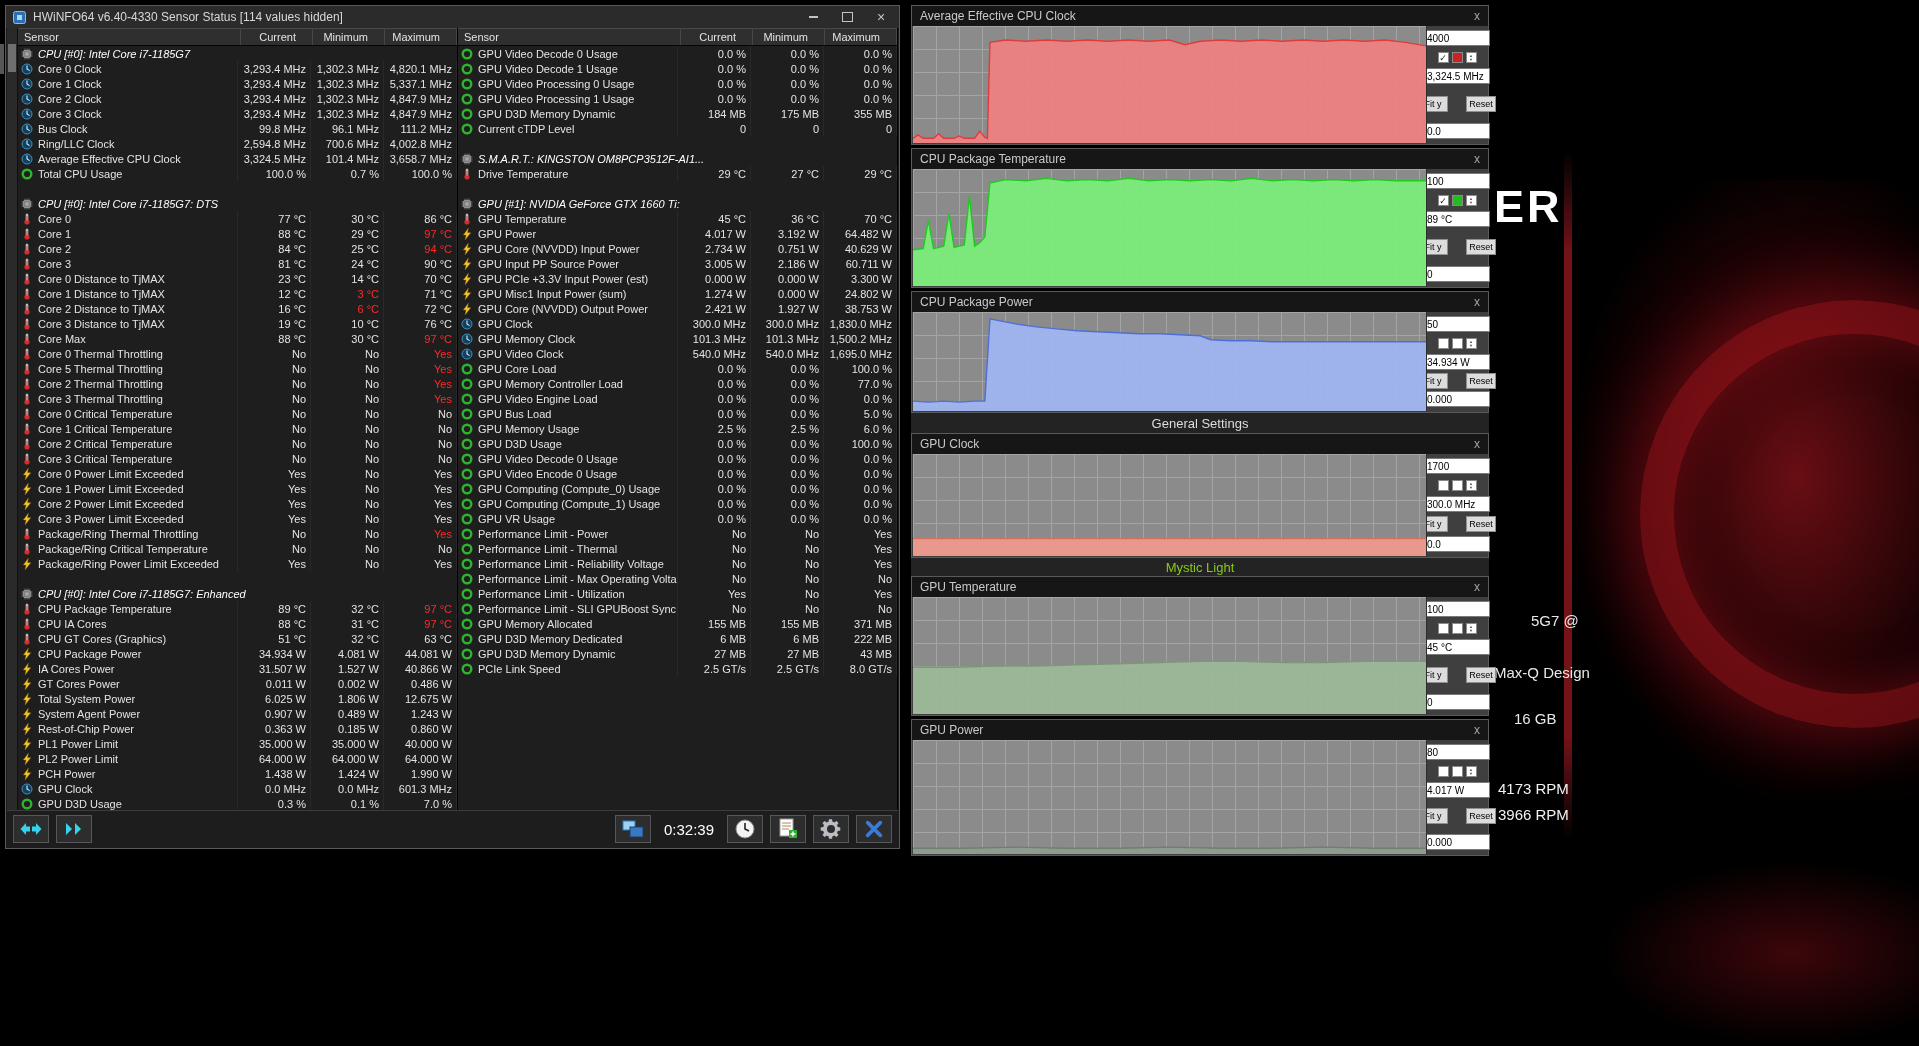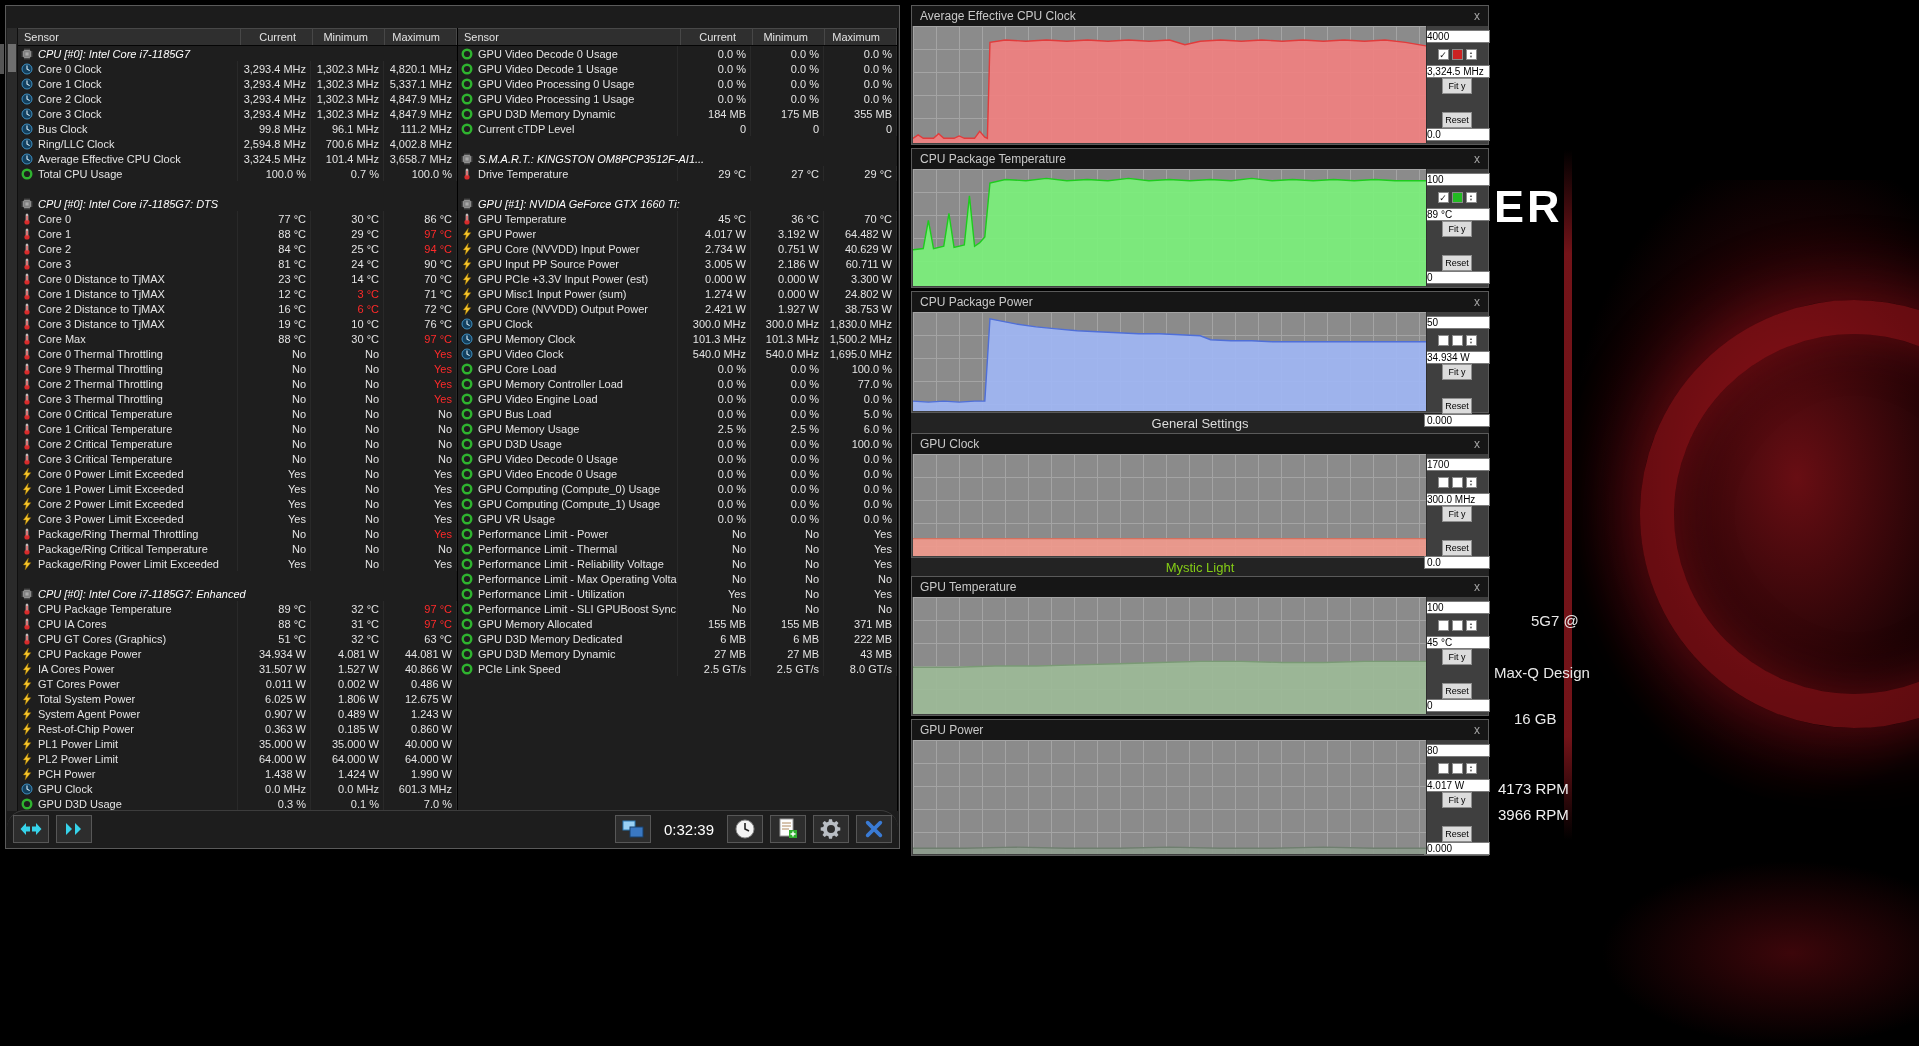--- a/index.html
+++ b/index.html
@@ -58,21 +58,21 @@
   .row .icon{width:12px;height:12px;margin:1px 5px 0 3px;flex:none;align-self:center;}
   .row .icon svg{width:12px;height:12px;display:block;}
   .row .lbl{flex:1;white-space:nowrap;overflow:hidden;display:flex;align-items:center;
     border-right:1px solid #292929;min-width:0;}
   .row.section .lbl{font-style:italic;color:#fff;border-right:none;}
   .row .val{width:68px;flex:none;display:flex;align-items:center;justify-content:flex-end;
     padding-right:4px;border-right:1px solid #292929;}
   .val.red{color:#ff2a2a;}
 
   .toolbar{position:absolute;left:1px;right:1px;bottom:1px;height:36px;background:#1d1d1d;
-    border-top:1px solid #3c3c3c;display:flex;align-items:center;padding:0 6px;gap:7px;border-radius:18px;}
+    border-top:1px solid #3c3c3c;display:flex;align-items:center;padding:0 6px;gap:7px;}
   .tbtn{width:36px;height:28px;background:#2d2d2d;border:1px solid #575757;
     display:flex;align-items:center;justify-content:center;padding:0;cursor:default;}
   .tbtn svg{display:block;}
   .spacer{flex:1;}
   .time{color:#fff;font-size:15px;padding:0 6px;}
 
   
   .gpanel{position:absolute;left:911px;width:578px;background:#3f3f3f;
     border:1px solid #5a5a5a;box-sizing:border-box;}
   .gtitle{height:20px;background:#161616;color:#c9c9c9;font-size:12px;
@@ -86,21 +86,21 @@
   .gplot svg{position:absolute;inset:0;width:100%;height:100%;}
   .gctrl{width:60px;flex:none;display:flex;flex-direction:column;align-items:center;background:#3f3f3f;}
   .ginput{width:60px;height:14px;background:#fff;border:1px solid #7a7a7a;
     font:10px "Liberation Sans",sans-serif;color:#000;padding:0 2px;}
   .gmax{margin-top:4px;} .gval{margin-top:5px;} .gmin{margin-top:auto;margin-bottom:4px;}
   .gswrow{margin-top:6px;display:flex;gap:3px;align-items:center;}
   .sw{width:11px;height:11px;border:1px solid #8a8a8a;background:#fff;
     font-size:9px;line-height:11px;text-align:center;color:#1a1a1a;box-sizing:border-box;}
   .sw.spin{display:flex;flex-direction:column;justify-content:center;align-items:center;
     font-size:4px;line-height:4px;color:#555;}
-  .gbtns{margin-top:auto;display:flex;gap:18px;flex-direction:column;}
+  .gbtns{margin-top:auto;display:flex;gap:18px;}
   .gbtn{width:30px;height:16px;font:9px "Liberation Sans",sans-serif;background:#dcdcdc;
     border:1px solid #8f8f8f;color:#000;padding:0;cursor:default;}
 </style>
 </head>
 <body>
 
 <div>
   <div class="glow g-rad"></div>
   <div class="glow g-ring"></div>
   <div class="glow g-line"></div>
@@ -114,20 +114,36 @@
   <span class="bgtext t-rpm2">3966 RPM</span>
   <div class="band band1">
     <span>General Settings</span>
   </div>
   <div class="band band2">
     <span>Mystic Light</span>
   </div>
 </div>
 
 <div class="hwinfo">
+  <div class="titlebar">
+    <span class="appicon">
+      <svg viewBox="0 0 15 15">
+          <rect x="1.5" y="1.5" width="12" height="12" rx="2" fill="#2d6fb5" stroke="#7fc4e8"></rect>
+          <rect x="5" y="5" width="5" height="5" fill="#9fdcf2"></rect>
+        </svg>
+    </span>
+    <span class="title">HWiNFO64 v6.40-4330 Sensor Status [114 values hidden]</span>
+    <span class="winbtn">
+        <i class="mini"></i>
+      </span>
+    <span class="winbtn">
+        <i class="maxi"></i>
+      </span>
+    <span class="winbtn">×</span>
+  </div>
 
   <div class="tablearea">
     <div class="vscroll">
       <div class="thumb"></div>
     </div>
     <div class="panel">
       <div class="phead" id="head-left">
           <div class="hc hlabel">Sensor</div>
           <div class="hc hval">Current</div>
           <div class="hc hval">Minimum</div>
@@ -381,21 +397,21 @@
             <span class="val red">Yes</span>
           </div>
           <div class="row">
             <span class="icon">
               <svg viewBox="0 0 12 12">
                 <circle cx="6" cy="9" r="2.6" fill="#d92b2b"></circle>
                 <rect x="4.9" y="0.8" width="2.2" height="7" rx="1.1" fill="#efefef" stroke="#8a8a8a" stroke-width="0.6"></rect>
                 <rect x="5.45" y="2.6" width="1.1" height="5.4" fill="#d92b2b"></rect>
               </svg>
             </span>
-            <span class="lbl">Core 9 Thermal Throttling</span>
+            <span class="lbl">Core 5 Thermal Throttling</span>
             <span class="val">No</span>
             <span class="val">No</span>
             <span class="val red">Yes</span>
           </div>
           <div class="row">
             <span class="icon">
               <svg viewBox="0 0 12 12">
                 <circle cx="6" cy="9" r="2.6" fill="#d92b2b"></circle>
                 <rect x="4.9" y="0.8" width="2.2" height="7" rx="1.1" fill="#efefef" stroke="#8a8a8a" stroke-width="0.6"></rect>
                 <rect x="5.45" y="2.6" width="1.1" height="5.4" fill="#d92b2b"></rect>

